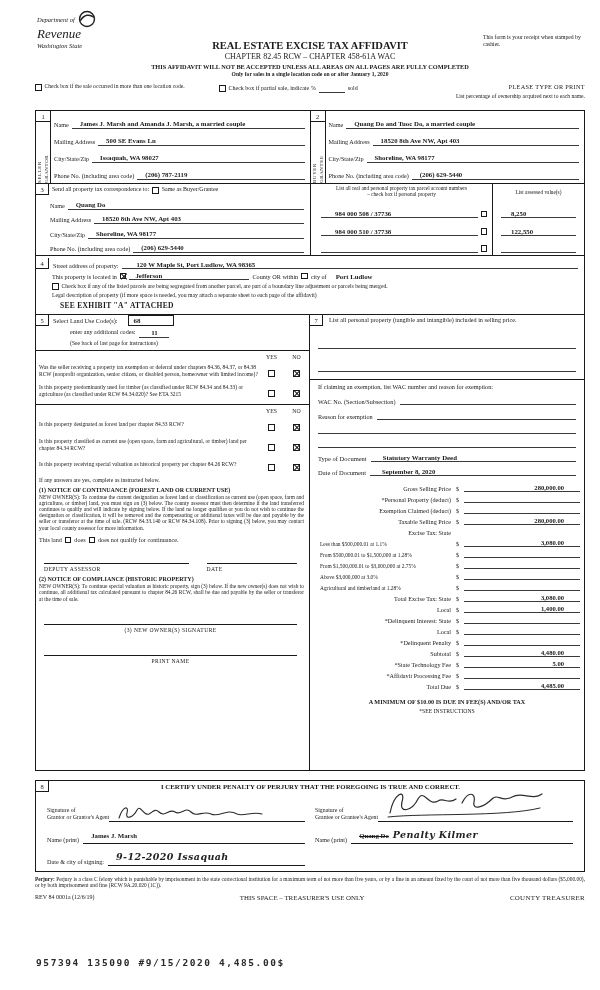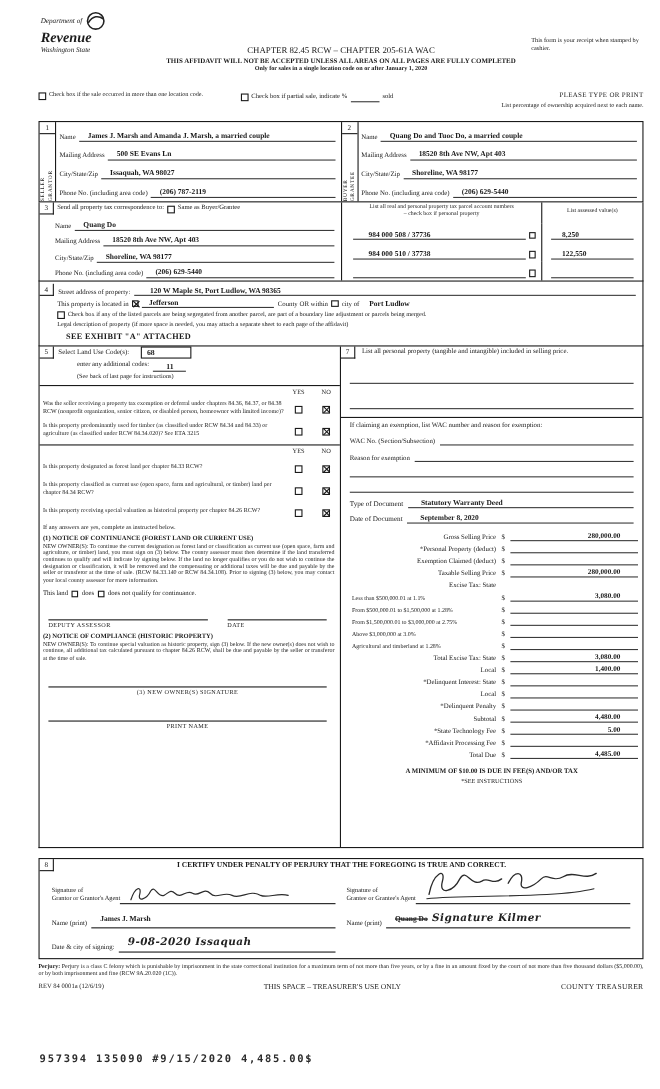--- a/index.html
+++ b/index.html
@@ -15,21 +15,21 @@
 .cb.checked::before{transform:rotate(45deg)}
 .cb.checked::after{transform:rotate(-45deg)}
 .fill{border-bottom:1px solid #3a3a3a;font-weight:bold;font-size:6.8px}
 .blankline{border-bottom:1px solid #3a3a3a;height:13px;margin:0 8px}
 
 
 .header{position:relative;height:72px}
 .logo{position:absolute;left:2px;top:2px}
 .logo-row1{display:flex;align-items:center;gap:3px}
 .logo-dept{font-size:6.5px;font-style:italic}
-.logo-rev{font-size:13px;font-weight:bold;font-style:italic;margin-top:-2px}
+.logo-rev{font-size:13px;font-weight:normal;font-style:italic;margin-top:-2px}
 .logo-state{font-size:6.5px;font-style:italic}
 .title-block{position:absolute;left:110px;right:110px;top:32px;text-align:center}
 .form-title{font-size:10.5px;font-weight:bold;white-space:nowrap}
 .form-chapter{font-size:8px;margin-top:1px;white-space:nowrap}
 .form-warning{font-size:6.3px;font-weight:bold;margin-top:2px;white-space:nowrap}
 .form-only{font-size:5.6px;font-weight:bold;margin-top:1px;white-space:nowrap}
 .receipt{position:absolute;right:0;top:26px;width:102px;font-size:5.7px;line-height:6.8px}
 
 
 .topchecks{display:flex;align-items:flex-start;height:30px;padding-top:3px}
@@ -180,21 +180,22 @@
           <span class="logo-dept">Department of</span>
           <svg class="logo-mark" width="18" height="18" viewBox="0 0 20 20">
             <circle cx="10" cy="10" r="8.3" fill="none" stroke="#222" stroke-width="1.6"></circle>
             <path d="M2.5 12 C7 4.5 13 4.5 17.5 8" fill="none" stroke="#222" stroke-width="1.6"></path>
           </svg>
         </div>
         <div class="logo-rev">Revenue</div>
         <div class="logo-state">Washington State</div>
       </div>
       <div class="title-block">
-        <div class="form-chapter">CHAPTER 82.45 RCW – CHAPTER 205-61A WAC</div>
+        <div class="form-title">REAL ESTATE EXCISE TAX AFFIDAVIT</div>
+        <div class="form-chapter">CHAPTER 82.45 RCW – CHAPTER 458-61A WAC</div>
         <div class="form-warning">THIS AFFIDAVIT WILL NOT BE ACCEPTED UNLESS ALL AREAS ON ALL PAGES ARE FULLY COMPLETED</div>
         <div class="form-only">Only for sales in a single location code on or after January 1, 2020</div>
       </div>
       <div class="receipt">This form is your receipt when stamped by cashier.</div>
     </div>
 
     <div class="topchecks">
       <div class="tc-left">
         <span class="cb"></span>
         <span>Check box if the sale occurred in more than one location code.</span>
@@ -594,36 +595,36 @@
                 <path d="M4 16 C8 4 14 3 12 11 C10 18 18 16 22 8 C26 2 28 14 34 12 C38 10 40 6 44 10 C50 16 54 6 60 10 C66 14 70 4 76 10 C82 16 88 8 96 12 C104 16 112 6 122 12 C128 15 138 9 147 12" fill="none" stroke="#2b2b2b" stroke-width="1.1" stroke-linecap="round"></path>
               </svg>
             </span>
           </div>
           <div class="cert-row">
             <span class="clabel">Name (print)</span>
             <span class="cline"><span class="typed">James J. Marsh</span></span>
           </div>
           <div class="cert-row">
             <span class="clabel">Date &amp; city of signing:</span>
-            <span class="cline"><span class="hand">9-08-2020  Issaquah</span></span>
+            <span class="cline"><span class="hand">9-12-2020  Issaquah</span></span>
           </div>
         </div>
         <div class="cert-col">
           <div class="sig-area">
             <span class="sig-label"><span>Signature of</span><br><span>Grantee or Grantee's Agent</span></span>
             <span class="sig-line">
               <svg width="160" height="42" viewBox="0 0 160 42" style="bottom:-4px">
                 <path d="M6 30 C10 10 22 5 18 19 C15 31 28 28 34 16 C40 5 44 24 54 18 C60 14 64 22 72 16 M78 20 C84 8 92 9 90 19 C88 28 100 24 108 16 C114 10 118 20 128 14 C138 8 148 18 158 11" fill="none" stroke="#2b2b2b" stroke-width="1.2" stroke-linecap="round"></path>
                 <path d="M4 34 C40 30 120 34 156 25" fill="none" stroke="#2b2b2b" stroke-width="1" stroke-linecap="round"></path>
               </svg>
             </span>
           </div>
           <div class="cert-row">
             <span class="clabel">Name (print)</span>
-            <span class="cline"><span class="typed strike">Quang Do</span> <span class="hand">Signature Kilmer</span></span>
+            <span class="cline"><span class="typed strike">Quang Do</span> <span class="hand">Penalty Kilmer</span></span>
           </div>
         </div>
       </div>
     </div>
 
     <div class="perjury"><b>Perjury:</b> <span>Perjury is a class C felony which is punishable by imprisonment in the state correctional institution for a maximum term of not more than five years, or by a fine in an amount fixed by the court of not more than five thousand dollars ($5,000.00), or by both imprisonment and fine (RCW 9A.20.020 (1C)).</span></div>
     <div class="footrow">
       <span class="rev">REV 84 0001a (12/6/19)</span>
       <span class="treas">THIS SPACE – TREASURER'S USE ONLY</span>
       <span class="ctreas">COUNTY TREASURER</span>

